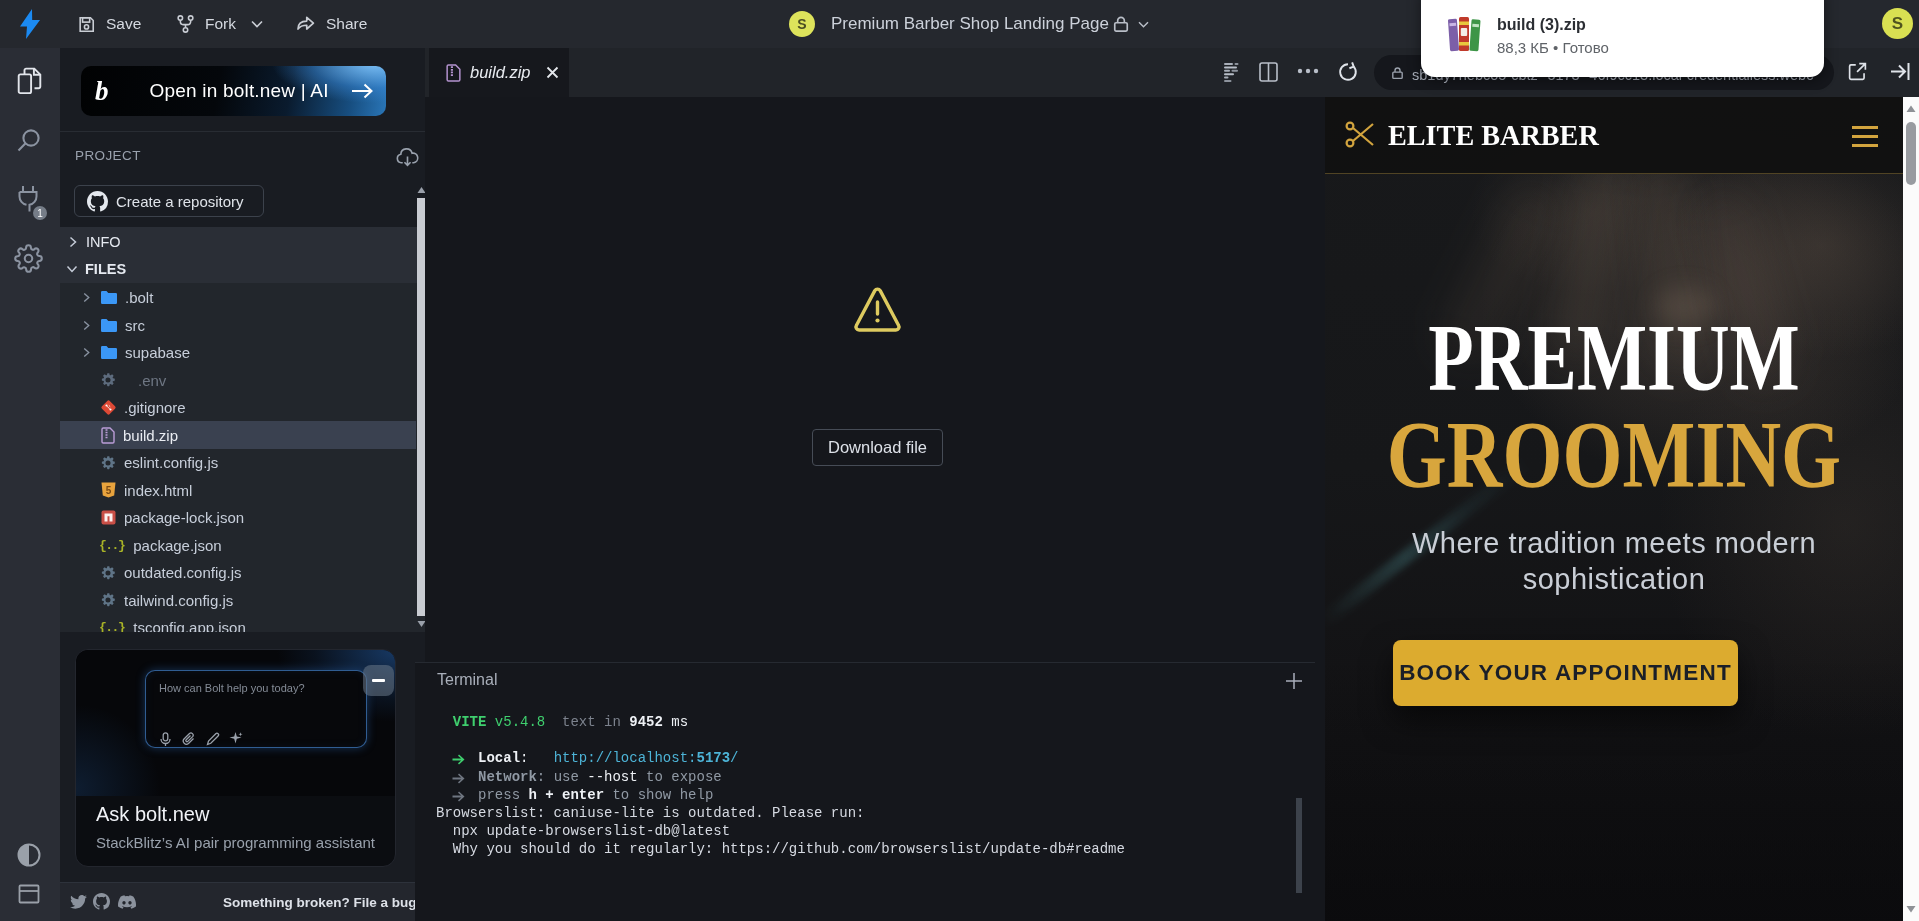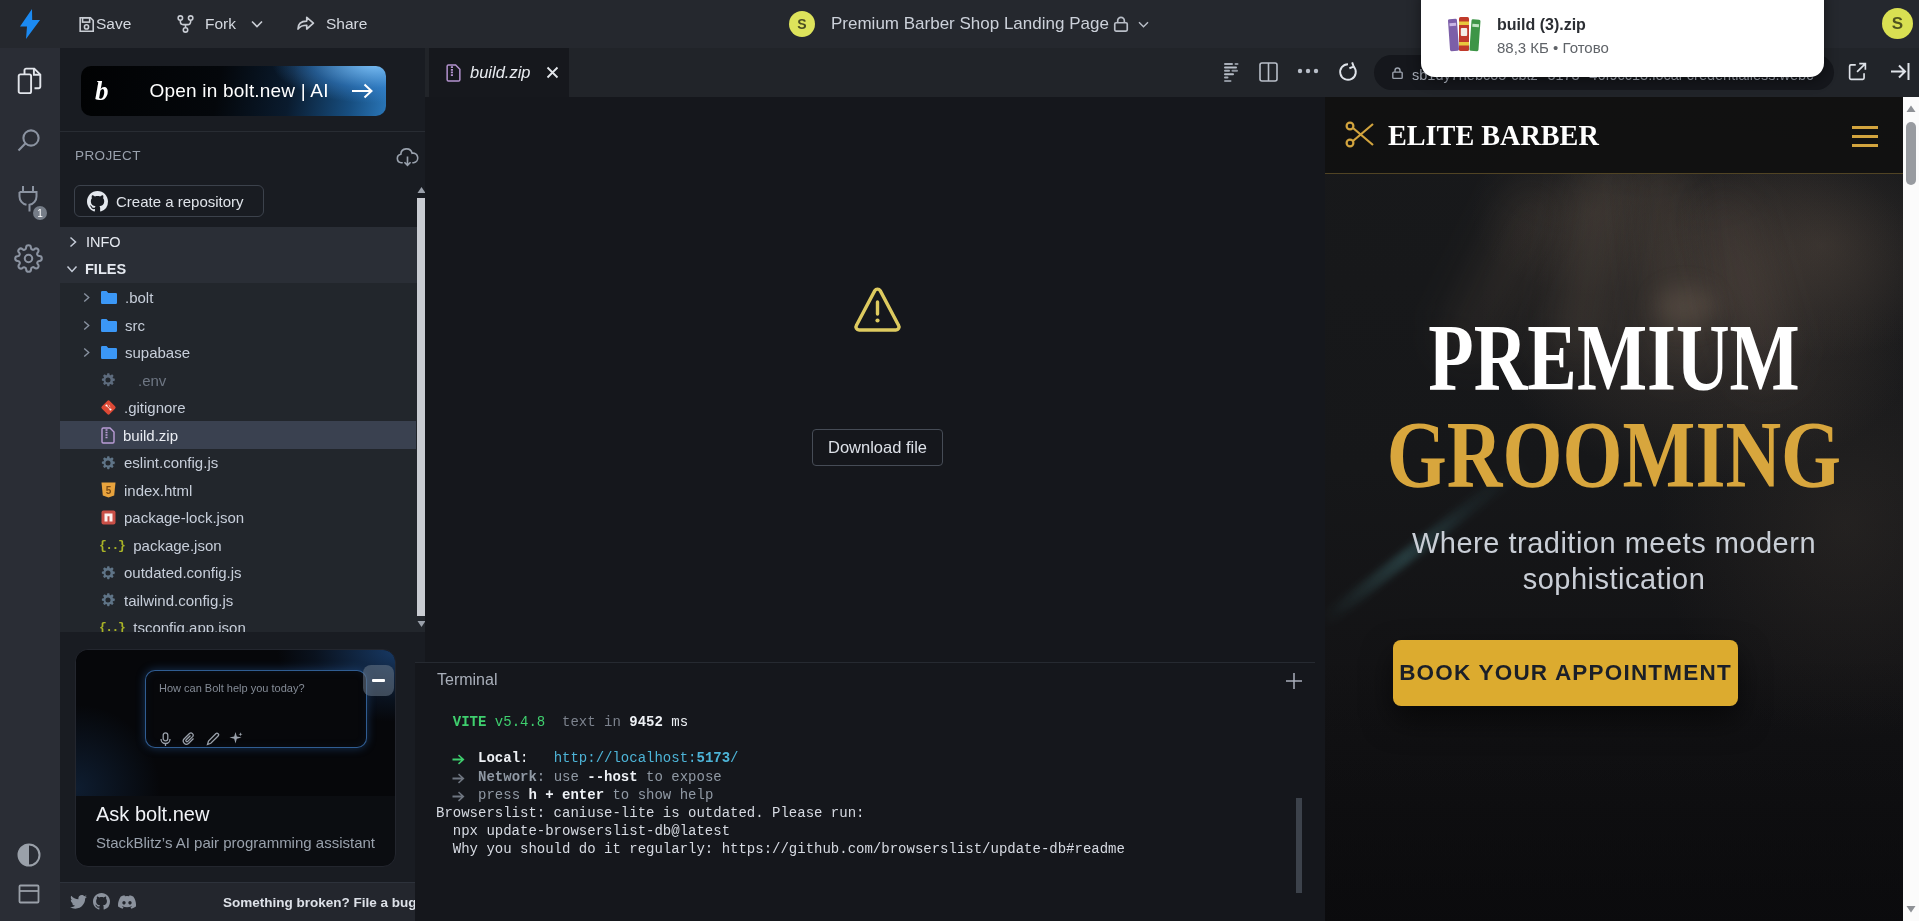--- a/index.html
+++ b/index.html
@@ -51,21 +51,21 @@
   <svg class="abs" style="left:19px;top:9px" width="22" height="30" viewBox="0 0 22 30">
     <path d="M13 0 L1 17.5 h7 L7 30 L21 11 h-7.8 Z" fill="#1b8af2"></path>
   </svg>
 
   <div class="tb-item" style="left:77px">
     <svg width="19" height="19" viewBox="0 0 24 24" fill="none" stroke="#c9cdd4" stroke-width="2">
       <path d="M4 3.5h13l3.5 3.5v13.5h-16.5z"></path>
       <rect x="7" y="3.5" width="9" height="5.5"></rect>
       <circle cx="12" cy="15" r="2.6"></circle>
     </svg>
-    <span style="">Save</span>
+    <span style="margin-left:10px">Save</span>
   </div>
 
   <div class="tb-item" style="left:176px">
     <svg width="19" height="20" viewBox="0 0 24 24" fill="none" stroke="#c9cdd4" stroke-width="2">
       <circle cx="5.5" cy="4.5" r="2.8"></circle>
       <circle cx="18.5" cy="4.5" r="2.8"></circle>
       <circle cx="12" cy="19.5" r="2.8"></circle>
       <path d="M5.5 7.3 v2 a3.5 3.5 0 0 0 3.5 3.5 h6 a3.5 3.5 0 0 0 3.5-3.5 v-2 M12 12.8 v3.9"></path>
     </svg>
     <span style="margin-left:10px">Fork</span>
@@ -352,21 +352,21 @@
   <div class="abs" style="left:387px;top:332px;width:131px;height:37px;border:1px solid #464c56;border-radius:4px;display:flex;align-items:center;justify-content:center;color:#dde1e8;font-size:16.5px">Download file</div>
 </div>
 <div id="terminal">
   <div class="abs" style="left:22px;top:8px;color:#a9afba;font-size:16px">Terminal</div>
   <svg class="abs" style="left:870px;top:9px" width="18" height="18" viewBox="0 0 18 18" stroke="#a9afba" stroke-width="1.5">
       <path d="M9 1 v16 M1 9 h16"></path>
     </svg>
   <pre id="termtext"><span style="color:#3fcf6e;font-weight:bold">  VITE</span><span style="color:#3fcf6e"> v5.4.8</span><span style="color:#7c828d">  text in </span><span style="color:#eef1f5;font-weight:bold">9452</span><span style="color:#eef1f5"> ms</span>
 
 <span>   </span>  <span style="color:#eef1f5;font-weight:bold">Local</span><span style="color:#eef1f5">:   </span><span style="color:#4db4d7">http://localhost:</span><span style="color:#4db4d7;font-weight:bold">5173</span><span style="color:#4db4d7">/</span>
-<span>   </span><span style="color:#9099a4">  </span><span style="color:#9099a4;font-weight:bold">Network</span><span style="color:#9099a4">: use </span><span style="color:#eef1f5;font-weight:bold">--host</span><span style="color:#9099a4"> to expose</span>
+<span>   </span><span style="color:#9099a4">  </span><span style="color:#9099a4;font-weight:bold">Network</span><span style="color:#9099a4">: use </span><span style="color:#eef1f5;font-weight:normal">--host</span><span style="color:#9099a4"> to expose</span>
 <span>   </span><span style="color:#9099a4">  press </span><span style="color:#eef1f5;font-weight:bold">h + enter</span><span style="color:#9099a4"> to show help</span>
 <span style="color:#d6dae2">Browserslist: caniuse-lite is outdated. Please run:
   npx update-browserslist-db@latest
   Why you should do it regularly: https://github.com/browserslist/update-db#readme</span></pre>
   <svg class="abs" style="left:37px;top:91px" width="13" height="11" viewBox="0 0 13 11">
       <path d="M7 0.5 L12.5 5.5 L7 10.5 L6 9.3 L9.2 6.4 H0.5 V4.6 H9.2 L6 1.7 Z" fill="#3fcf6e"></path>
     </svg>
 <svg class="abs" style="left:37px;top:109.5px" width="13" height="11" viewBox="0 0 13 11">
       <path d="M7 0.5 L12.5 5.5 L7 10.5 L6 9.3 L9.2 6.4 H0.5 V4.6 H9.2 L6 1.7 Z" fill="#6f7681"></path>
     </svg>

